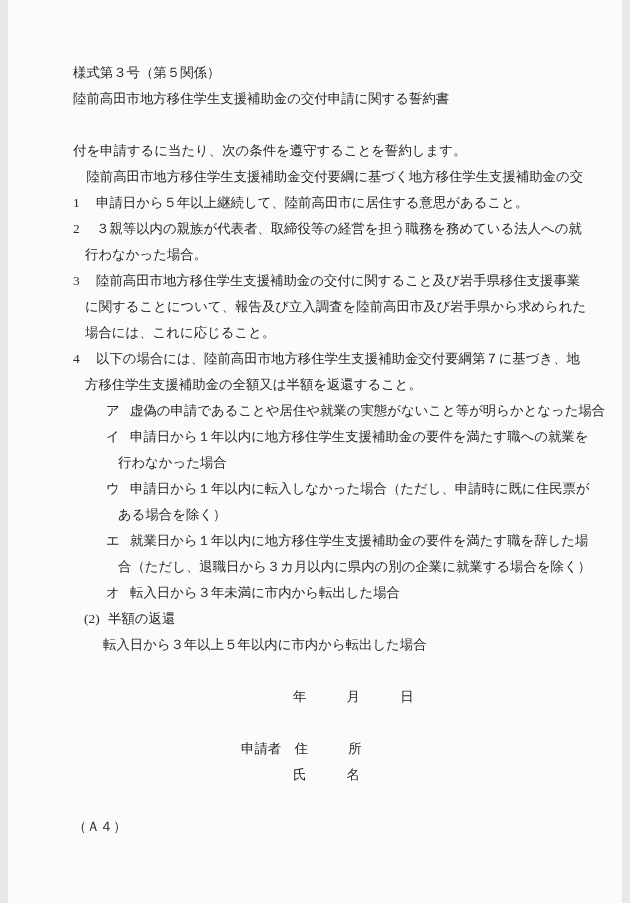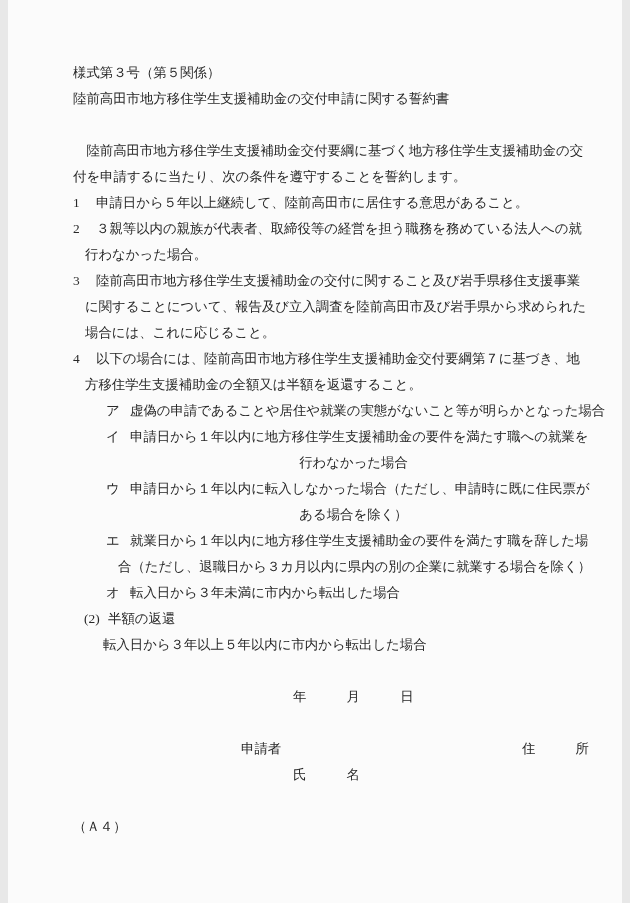--- a/index.html
+++ b/index.html
@@ -25,43 +25,43 @@
   .blank { height: 26px; }
   .title { white-space: nowrap; }
   
   .clause-first .clause-num { display: inline-block; width: 23px; }
   .clause-cont { padding-left: 12px; }
   
   .sub-label .sub-num { display: inline-block; width: 24px; margin-left: 11px; }
   
   .kana-first { padding-left: 33px; }
   .kana-first .kana-marker { display: inline-block; width: 24px; }
-  .kana-cont { padding-left: 45px; text-align: center; }
+  .kana-cont { padding-left: 45px; }
   
   .sub-body { padding-left: 30px; }
   .date-line { margin-left: 220px; }
-  .sig-row { margin-left: 168px; display: flex; gap: 13.4px; justify-content: space-between; }
+  .sig-row { margin-left: 168px; display: flex; gap: 13.4px; }
   .sig-row-2 { margin-left: 220px; }
   .footer { text-align: left; padding-right: 4px; }
 </style>
 </head>
 <body>
 
 <div class="page">
   <div class="content">
 
     <div class="line form-number">様式第３号（第５関係）</div>
 
     <div class="line title">陸前高田市地方移住学生支援補助金の交付申請に関する誓約書</div>
 
     <div class="blank"></div>
 
     <div id="intro">
+        <div class="line">付を申請するに当たり、次の条件を遵守することを誓約します。</div>
         <div class="line">　陸前高田市地方移住学生支援補助金交付要綱に基づく地方移住学生支援補助金の交</div>
-        <div class="line">付を申請するに当たり、次の条件を遵守することを誓約します。</div>
       </div>
 
     <div id="clauses">
         <div class="line clause-first"><span class="clause-num">1</span>申請日から５年以上継続して、陸前高田市に居住する意思があること。</div>
         <div class="line clause-first"><span class="clause-num">2</span>３親等以内の親族が代表者、取締役等の経営を担う職務を務めている法人への就</div>
         <div class="line clause-cont">行わなかった場合。</div>
         <div class="line clause-first"><span class="clause-num">3</span>陸前高田市地方移住学生支援補助金の交付に関すること及び岩手県移住支援事業</div>
         <div class="line clause-cont">に関することについて、報告及び立入調査を陸前高田市及び岩手県から求められた</div>
         <div class="line clause-cont">場合には、これに応じること。</div>
         <div class="line clause-first"><span class="clause-num">4</span>以下の場合には、陸前高田市地方移住学生支援補助金交付要綱第７に基づき、地</div>

